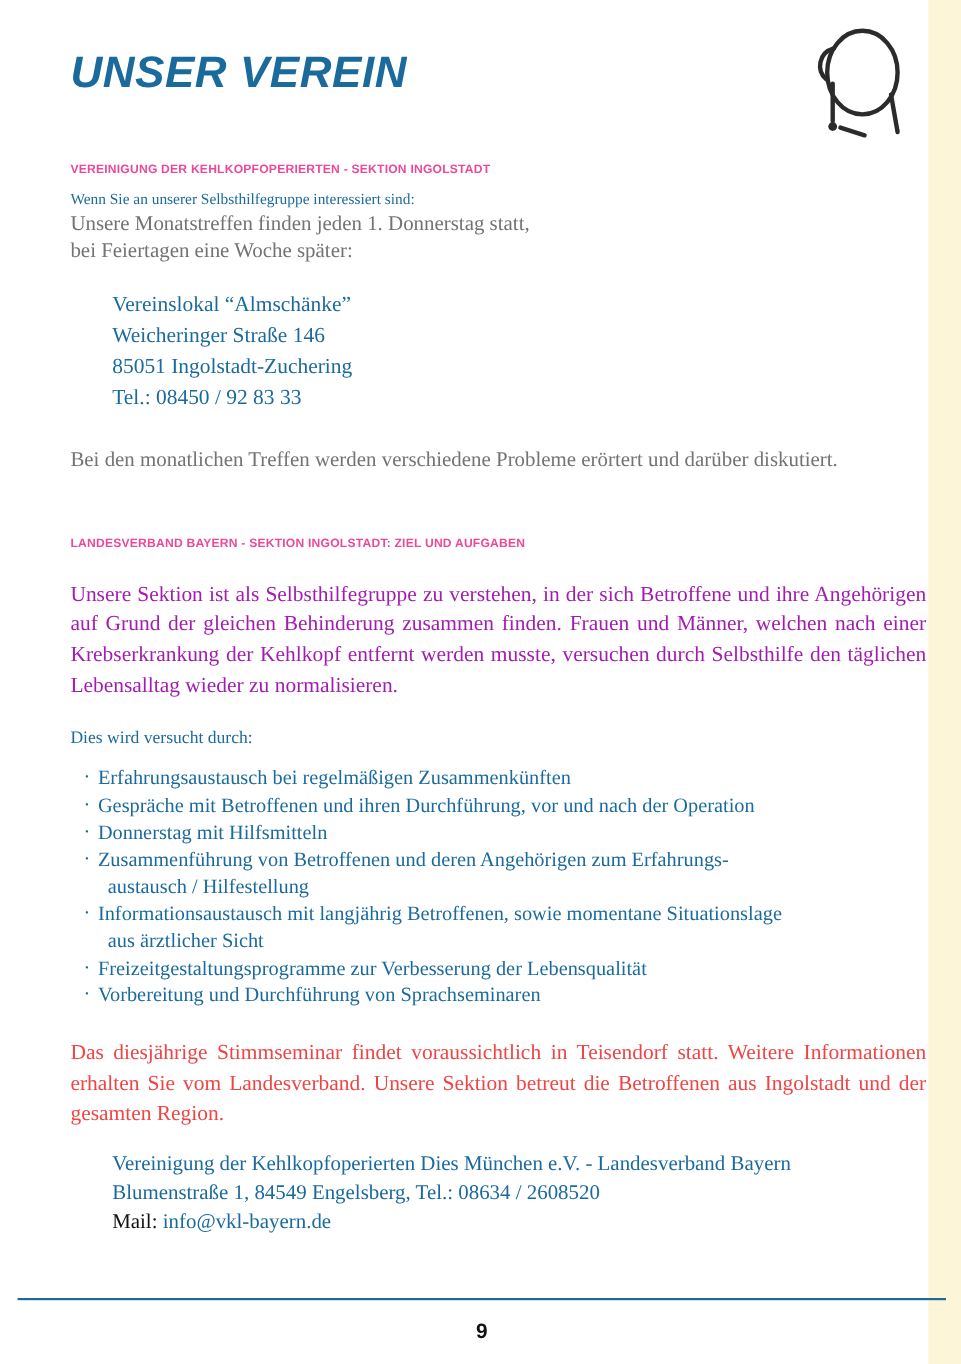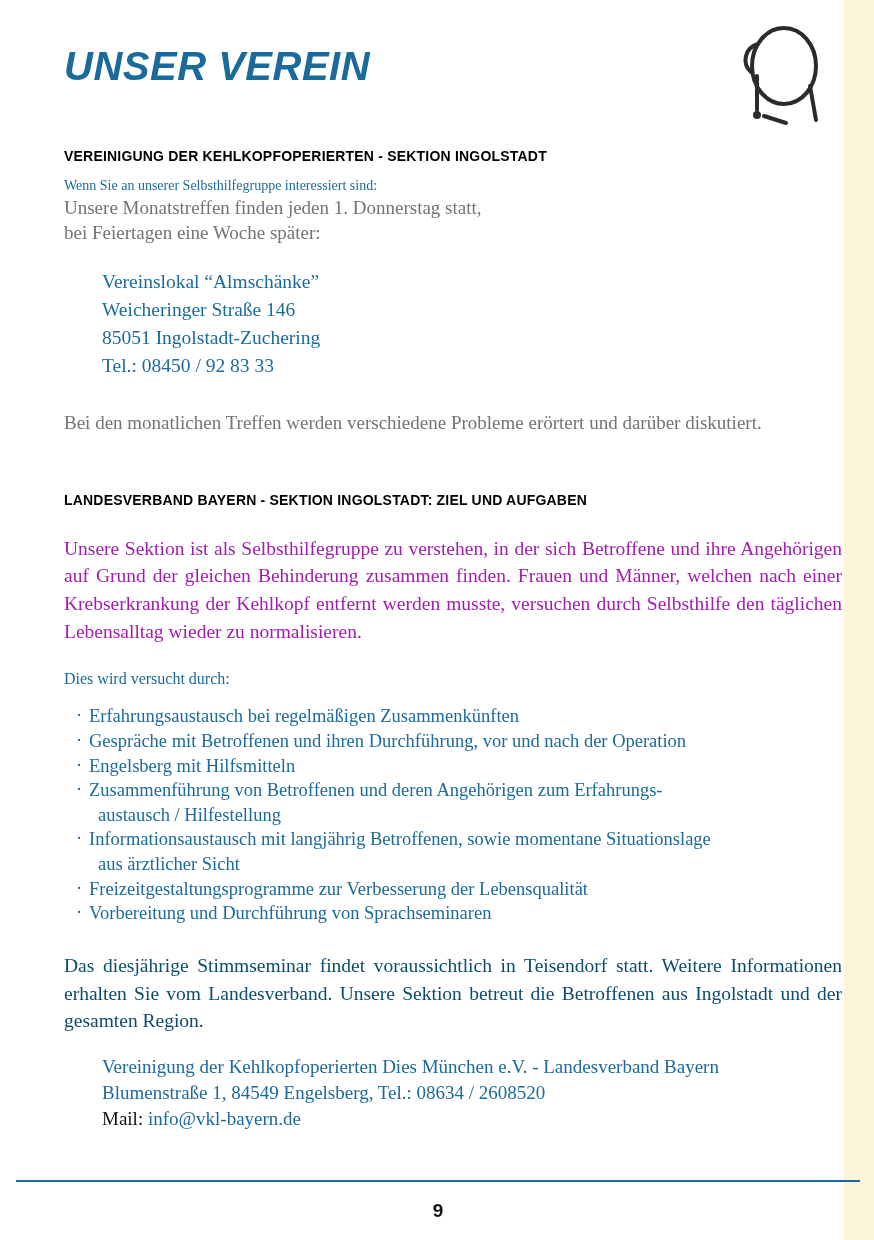--- a/index.html
+++ b/index.html
@@ -67,22 +67,22 @@
     right: 18px;
     top: 0px;
     width: 100px;
     height: 105px;
   }
 
   
   .sec-head {
     font-family: "Liberation Sans", sans-serif;
     font-weight: bold;
-    font-size: 14px;
-    color: #000000;
+    font-size: 11px;
+    color: #ec4899;
     letter-spacing: 0.2px;
     margin: 0;
   }
   .sec-head.one { margin-top: 12px; }
 
   .lead {
     color: #1b6a9c;
     font-size: 14px;
     margin: 13px 0 0 0;
     line-height: 1.25;
@@ -142,21 +142,21 @@
   ul.bullets li .cont {
     display: block;
     padding-left: 9px;
   }
 
   .para3 {
     margin-top: 26px;
     font-size: 19.5px;
     line-height: 1.42;
     text-align: justify;
-    color: #0c4a6e;
+    color: #ef4444;
   }
   .contact-block {
     color: #1b6a9c;
     font-size: 19px;
     line-height: 1.36;
     margin: 2px 0 0 38px;
   }
   .contact-block .mail-label { color: #111111; }
   .contact-block a, .contact-block .mail {
     color: #1b6a9c;
@@ -227,21 +227,21 @@
 
       <p class="dies">Dies wird versucht durch:</p>
       <ul class="bullets">
         <li>
           <span>Erfahrungsaustausch bei regelmäßigen Zusammenkünften</span>
         </li>
         <li>
           <span>Gespräche mit Betroffenen und ihren Durchführung, vor und nach der Operation</span>
         </li>
         <li>
-          <span>Engelsberg mit Hilfsmitteln</span>
+          <span>Donnerstag mit Hilfsmitteln</span>
         </li>
         <li>
           <span>Zusammenführung von Betroffenen und deren Angehörigen zum Erfahrungs-</span>
           <span class="cont">austausch / Hilfestellung</span>
         </li>
         <li>
           <span>Informationsaustausch mit langjährig Betroffenen, sowie momentane Situationslage</span>
           <span class="cont">aus ärztlicher Sicht</span>
         </li>
         <li>

